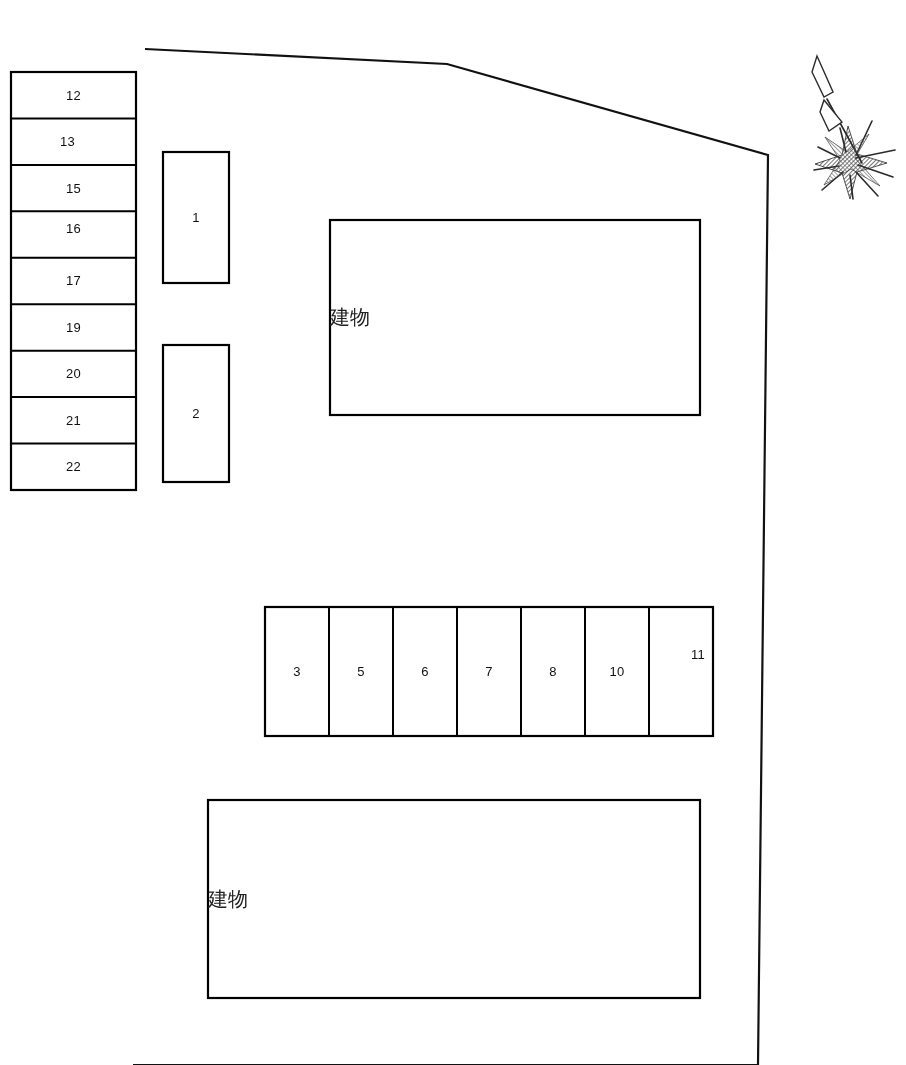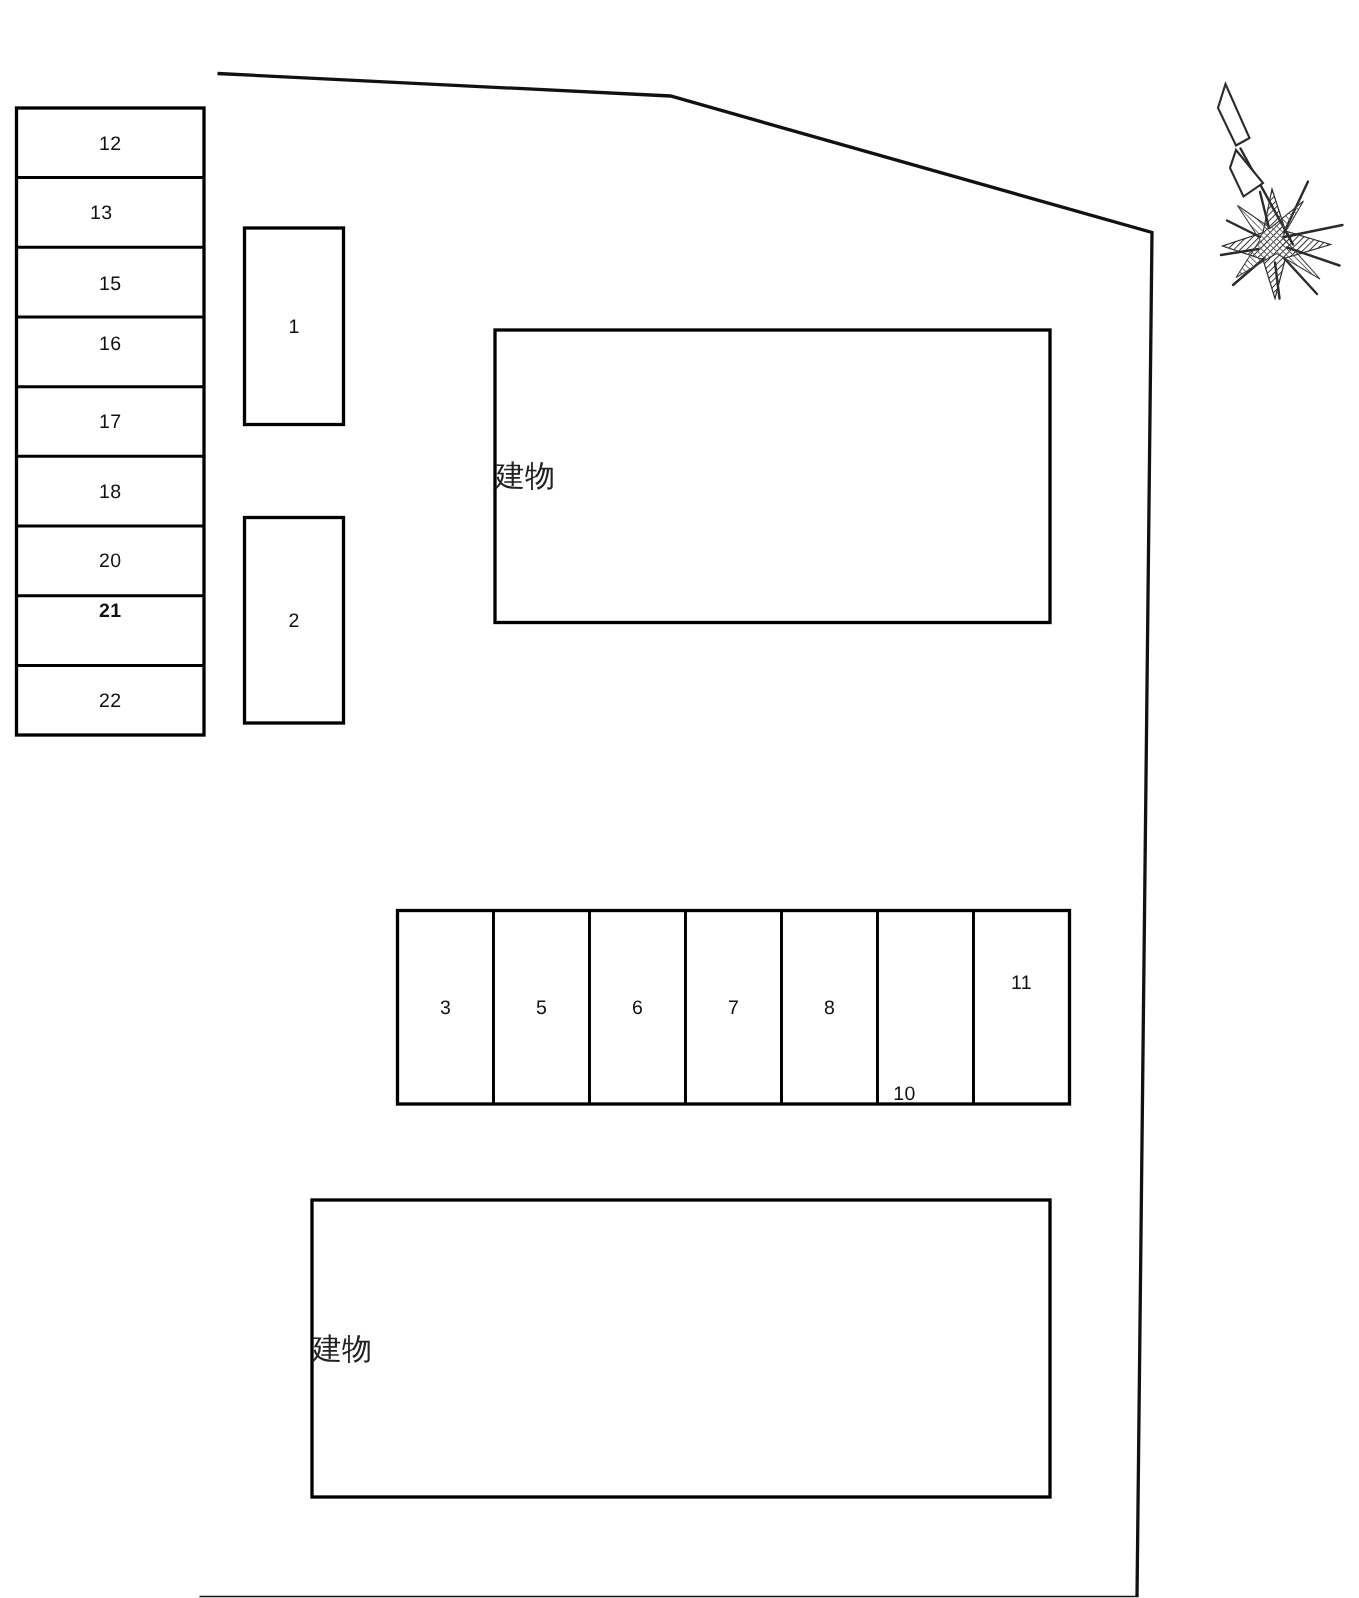--- a/index.html
+++ b/index.html
@@ -174,26 +174,26 @@
     <div class="cellbox" style="left:11px;  top:164.9px; width:125px; height:46.4px;">
         <span>15</span>
       </div>
     <div class="cellbox" style="left:11px;  top:211.3px; width:125px; height:35px;">
         <span>16</span>
       </div>
     <div class="cellbox" style="left:11px;  top:257.8px; width:125px; height:46.4px;">
         <span>17</span>
       </div>
     <div class="cellbox" style="left:11px;  top:304.2px; width:125px; height:46.4px;">
-        <span>18</span>
+        <span>19</span>
       </div>
     <div class="cellbox" style="left:11px;  top:350.7px; width:125px; height:46.4px;">
         <span>20</span>
       </div>
-    <div class="cellbox" style="left:11px;  top:383px; width:125px; height:46.4px;font-weight:bold;">
+    <div class="cellbox" style="left:11px;  top:397px; width:125px; height:46.4px;">
         <span>21</span>
       </div>
     <div class="cellbox" style="left:11px;  top:443.6px; width:125px; height:46.4px;">
         <span>22</span>
       </div>
 
     <div class="cellbox" style="left:163px; top:152px; width:66px; height:131px;">
         <span>1</span>
       </div>
     <div class="cellbox" style="left:163px; top:345px; width:66px; height:137px;">
@@ -208,24 +208,24 @@
       </div>
     <div class="cellbox" style="left:393px; top:607px; width:64px; height:129px;">
         <span>6</span>
       </div>
     <div class="cellbox" style="left:457px; top:607px; width:64px; height:129px;">
         <span>7</span>
       </div>
     <div class="cellbox" style="left:521px; top:607px; width:64px; height:129px;">
         <span>8</span>
       </div>
-    <div class="cellbox" style="left:571px; top:607px; width:64px; height:129px;align-items:flex-end;">
+    <div class="cellbox" style="left:585px; top:607px; width:64px; height:129px;">
         <span>10</span>
       </div>
-    <div class="cellbox" style="left:649px; top:607px; width:64px; height:95px;">
+    <div class="cellbox" style="left:666px; top:607px; width:64px; height:95px;">
         <span>11</span>
       </div>
 
     <div class="bldgbox" style="left:330px; top:220px; width:370px; height:195px;">
         <span>建物</span>
       </div>
     <div class="bldgbox" style="left:208px; top:800px; width:492px; height:198px;">
         <span>建物</span>
       </div>
 

